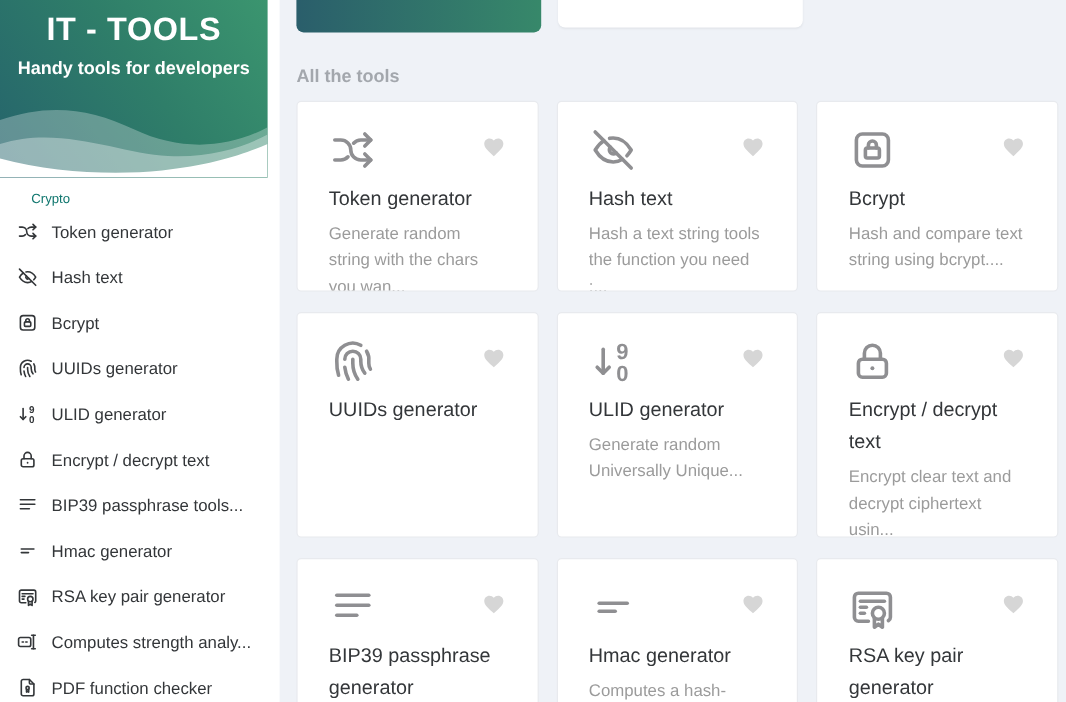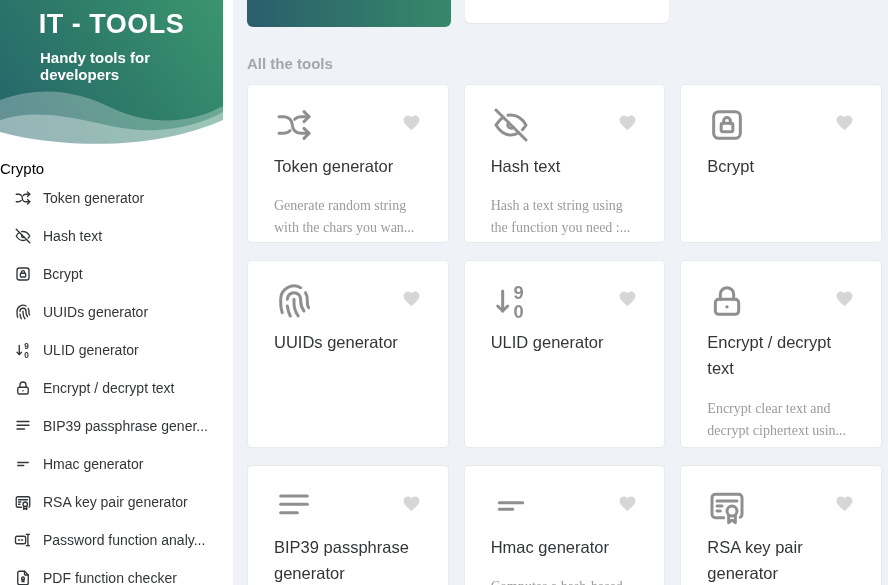--- a/index.html
+++ b/index.html
@@ -7,25 +7,25 @@
               font-family:"Liberation Sans", sans-serif;
               background:#eff2f7; }
 
   
   .sidebar { position:absolute; left:0; top:0; width:233px; height:585px;
              background:#ffffff; z-index:2; }
   .side-header { position:relative; width:223px; height:148px; overflow:hidden;
                  background:linear-gradient(55deg,#25636c 0%,#2f7e69 55%,#3b956f 100%); }
   .side-header h1 { color:#fff; font-size:27px; font-weight:700; text-align:center;
                     padding-top:9px; letter-spacing:0.5px; }
-  .side-header .sub { color:#fff; font-size:15px; font-weight:600; text-align:left;
-                      margin-top:9px;margin-left:40px; }
+  .side-header .sub { color:#fff; font-size:15px; font-weight:600; text-align:center;
+                      margin-top:9px; }
   .waves { position:absolute; left:0; bottom:0; width:100%; height:66px; display:block; }
 
-  .section-label { color:#000000; font-size:15px; padding:12px 0 2px 0; }
+  .section-label { color:#0f766e; font-size:11px; padding:12px 0 2px 26px; }
   .nav-item { display:flex; align-items:center; gap:11px; height:38px;
               padding-left:14px; cursor:pointer; }
   .nav-label { font-size:14px; color:#333639; white-space:nowrap; }
   .icon { display:inline-flex; }
   .icon svg { width:100%; height:100%; }
   .icon svg text { fill:currentColor; stroke:none; font-family:"Liberation Sans",sans-serif; }
   .nav-icon { width:18px; height:18px; color:#333639; }
 
   
   .main { position:absolute; left:233px; top:0; right:0; bottom:0;
@@ -41,21 +41,21 @@
 
   .grid { margin-top:12px; display:grid; grid-template-columns:repeat(3,1fr);
           grid-template-rows:159px 188px 200px; column-gap:15px; row-gap:17px; }
   .card { background:#ffffff; border:1px solid #e8eaee; border-radius:4px;
           padding:20px 26px; cursor:pointer; overflow:hidden; }
   .card-top { display:flex; justify-content:space-between; align-items:flex-start; }
   .card-icon { width:40px; height:40px; color:#8f8f92; }
   .heart { width:21px; height:21px; color:#d6d6d6; margin-top:7px; cursor:pointer; }
   .card-title { margin-top:8px; font-size:16.5px; font-weight:500; color:#333639;
                 line-height:1.6; }
-  .card-desc { margin-top:16px; font-size:14px; color:#9b9b9b; line-height:1.57;font-family:Liberation Serif, serif; }
+  .card-desc { margin-top:5px; font-size:14px; color:#9b9b9b; line-height:1.57; }
 </style>
 </head>
 <body>
 
 <div class="sidebar">
   <div class="side-header">
     <h1>IT - TOOLS</h1>
     <div class="sub">Handy tools for developers</div>
     <svg class="waves" viewBox="0 0 223 66" preserveAspectRatio="none">
       <path d="M0 18 C 40 4, 75 8, 112 26 C 150 44, 190 42, 223 24 L223 66 L0 66 Z" fill="rgba(255,255,255,0.28)"></path>
@@ -132,21 +132,21 @@
     <span class="nav-label">Encrypt / decrypt text</span>
   </div>
   <div class="nav-item">
     <span class="nav-icon icon">
         <svg viewBox="0 0 24 24" fill="none" stroke="currentColor" stroke-width="1.8" stroke-linecap="round" stroke-linejoin="round">
           <path d="M4 6h16"></path>
           <path d="M4 11h16"></path>
           <path d="M4 16h10"></path>
         </svg>
       </span>
-    <span class="nav-label">BIP39 passphrase gener...</span>
+    <span class="nav-label">BIP39 passphrase tools...</span>
   </div>
   <div class="nav-item">
     <span class="nav-icon icon">
         <svg viewBox="0 0 24 24" fill="none" stroke="currentColor" stroke-width="1.8" stroke-linecap="round" stroke-linejoin="round">
           <path d="M5 10h14"></path>
           <path d="M5 14h8"></path>
         </svg>
       </span>
     <span class="nav-label">Hmac generator</span>
   </div>
@@ -167,21 +167,21 @@
     <span class="nav-icon icon">
         <svg viewBox="0 0 24 24" fill="none" stroke="currentColor" stroke-width="1.8" stroke-linecap="round" stroke-linejoin="round">
           <rect x="2" y="7" width="13.5" height="10" rx="2"></rect>
           <path d="M6 12h1.4"></path>
           <path d="M10 12h1.4"></path>
           <path d="M18.5 4.5v15"></path>
           <path d="M16.5 4.5h4"></path>
           <path d="M16.5 19.5h4"></path>
         </svg>
       </span>
-    <span class="nav-label">Password function analy...</span>
+    <span class="nav-label">Computes strength analy...</span>
   </div>
   <div class="nav-item">
     <span class="nav-icon icon">
         <svg viewBox="0 0 24 24" fill="none" stroke="currentColor" stroke-width="1.8" stroke-linecap="round" stroke-linejoin="round">
           <path d="M14 3v4a1 1 0 0 0 1 1h4"></path>
           <path d="M19 8v11a2 2 0 0 1 -2 2h-10a2 2 0 0 1 -2 -2v-14a2 2 0 0 1 2 -2h7z"></path>
           <circle cx="12" cy="12.5" r="1.8"></circle>
           <path d="M10.8 14v3l1.2 -.9l1.2 .9v-3"></path>
         </svg>
       </span>
@@ -229,39 +229,40 @@
               <path d="M3 3l18 18"></path>
             </svg>
           </span>
         <span class="heart icon">
             <svg viewBox="0 0 24 24">
               <path d="M12 20.7l-1.3-1.2C6 15.2 2.9 12.4 2.9 8.9 2.9 6.1 5.1 3.9 7.9 3.9c1.6 0 3.1.7 4.1 1.9 1-1.2 2.5-1.9 4.1-1.9 2.8 0 5 2.2 5 5 0 3.5-3.1 6.3-7.8 10.6L12 20.7z" fill="currentColor"></path>
             </svg>
           </span>
       </div>
       <div class="card-title">Hash text</div>
-      <div class="card-desc">Hash a text string using the function you need :...</div>
+      <div class="card-desc">Hash a text string tools the function you need :...</div>
     </div>
 
     <div class="card">
       <div class="card-top">
         <span class="card-icon icon">
             <svg viewBox="0 0 24 24" fill="none" stroke="currentColor" stroke-width="1.8" stroke-linecap="round" stroke-linejoin="round">
               <rect x="4" y="4" width="16" height="16" rx="3"></rect>
               <rect x="8.5" y="11" width="7" height="5" rx="1"></rect>
               <path d="M10 11v-1.5a2 2 0 1 1 4 0v1.5"></path>
             </svg>
           </span>
         <span class="heart icon">
             <svg viewBox="0 0 24 24">
               <path d="M12 20.7l-1.3-1.2C6 15.2 2.9 12.4 2.9 8.9 2.9 6.1 5.1 3.9 7.9 3.9c1.6 0 3.1.7 4.1 1.9 1-1.2 2.5-1.9 4.1-1.9 2.8 0 5 2.2 5 5 0 3.5-3.1 6.3-7.8 10.6L12 20.7z" fill="currentColor"></path>
             </svg>
           </span>
       </div>
       <div class="card-title">Bcrypt</div>
+      <div class="card-desc">Hash and compare text string using bcrypt....</div>
     </div>
 
     <div class="card">
       <div class="card-top">
         <span class="card-icon icon">
             <svg viewBox="0 0 24 24" fill="none" stroke="currentColor" stroke-width="1.8" stroke-linecap="round" stroke-linejoin="round">
               <path d="M18.9 7a8 8 0 0 1 1.1 5v1a6 6 0 0 0 .8 3"></path>
               <path d="M8 11a4 4 0 0 1 8 0v1a10 10 0 0 0 2 6"></path>
               <path d="M12 11v2a14 14 0 0 0 2.5 8"></path>
               <path d="M8 15a18 18 0 0 0 1.8 6"></path>
@@ -287,20 +288,21 @@
               <text x="13.5" y="22" font-size="11" font-weight="700">0</text>
             </svg>
           </span>
         <span class="heart icon">
             <svg viewBox="0 0 24 24">
               <path d="M12 20.7l-1.3-1.2C6 15.2 2.9 12.4 2.9 8.9 2.9 6.1 5.1 3.9 7.9 3.9c1.6 0 3.1.7 4.1 1.9 1-1.2 2.5-1.9 4.1-1.9 2.8 0 5 2.2 5 5 0 3.5-3.1 6.3-7.8 10.6L12 20.7z" fill="currentColor"></path>
             </svg>
           </span>
       </div>
       <div class="card-title">ULID generator</div>
+      <div class="card-desc">Generate random Universally Unique...</div>
     </div>
 
     <div class="card">
       <div class="card-top">
         <span class="card-icon icon">
             <svg viewBox="0 0 24 24" fill="none" stroke="currentColor" stroke-width="1.8" stroke-linecap="round" stroke-linejoin="round">
               <rect x="5" y="11" width="14" height="9" rx="2"></rect>
               <circle cx="12" cy="15.5" r="1" fill="currentColor" stroke="none"></circle>
               <path d="M8 11v-3a4 4 0 1 1 8 0v3"></path>
             </svg>

